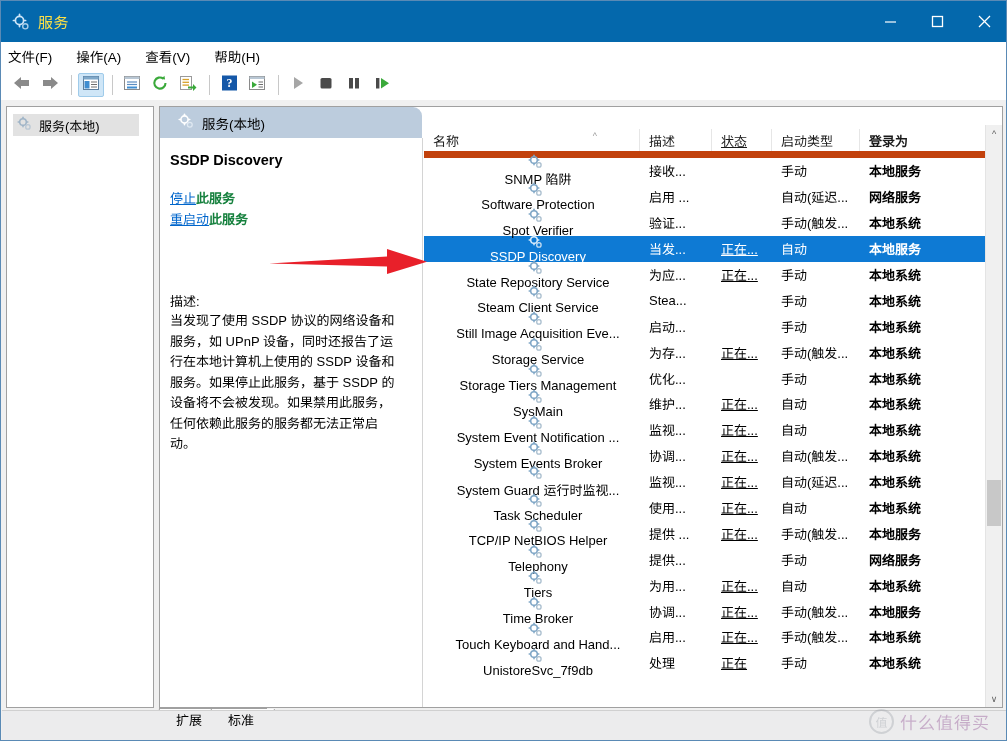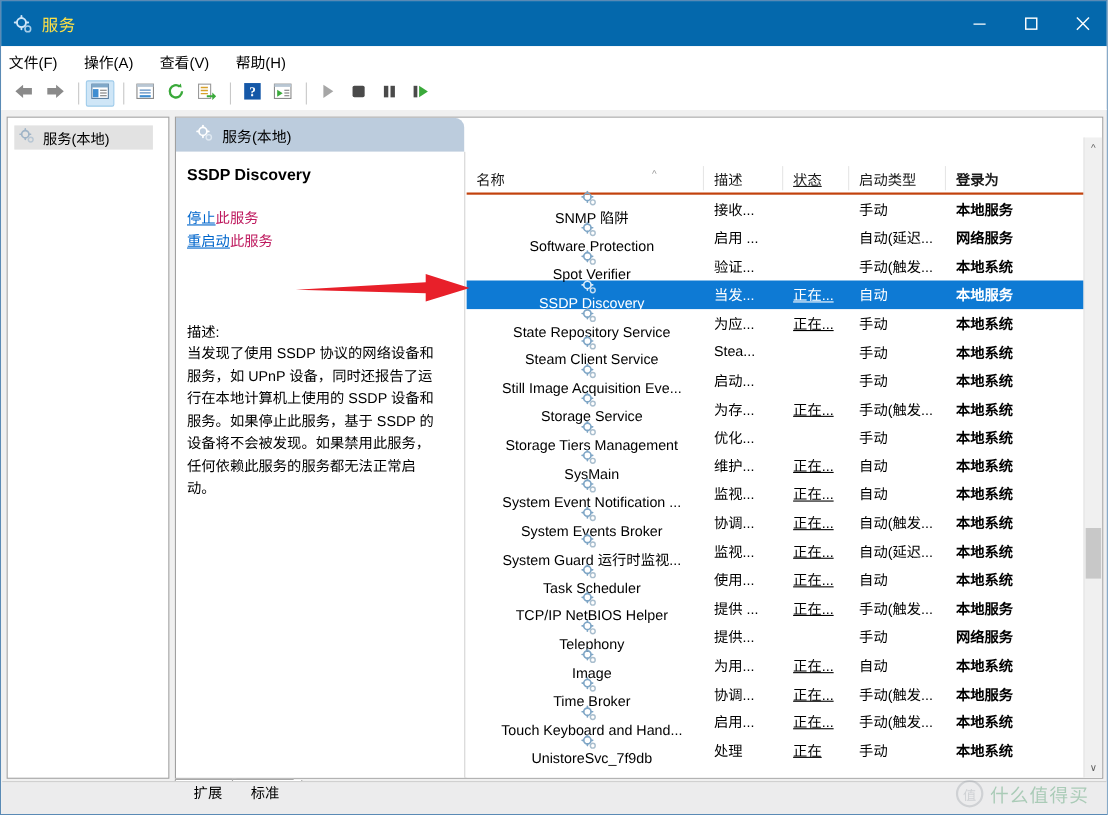--- a/index.html
+++ b/index.html
@@ -191,21 +191,21 @@
     font-weight: bold;
     margin: 0 0 20px 0;
   }
   .detail-link {
     color: #0066cc;
     font-size: 13px;
     line-height: 21px;
     display: block;
   }
   .detail-link u { text-decoration: underline; margin-top: 36px; }
-  .detail-link span.plain { color: #be185d; text-decoration: none; }
+  .detail-link span.plain { color: #15803d; text-decoration: none; font-weight: bold; }
   .detail-desc-label {
     margin-top: 61px;
     font-size: 13px;
   }
   .detail-desc {
     font-size: 13px;
     line-height: 20.5px;
     margin-top: 1px;
     width: 228px;
   }
@@ -224,23 +224,22 @@
     left: 264px; top: 18px;
     width: 578px;
     height: 582px;
     background: #ffffff;
     overflow: hidden;
   }
   .list-header {
     display: flex;
     height: 26px;
     background: #ffffff;
-    border-bottom: 2px solid #c2410c;
-    align-items: center;
-    margin-top: 24px;
+    border-bottom: 7px solid #c2410c;
+    align-items: flex-end;
   }
   .hcell {
     font-size: 13px;
     color: #1a1a1a;
     box-sizing: border-box;
     padding-left: 9px;
     border-right: 1px solid #e6e6e6;
     height: 22px;
     display: flex;
     align-items: center;
@@ -392,21 +391,21 @@
   .wm-circle {
     width: 21px; height: 21px;
     border-radius: 50%;
     border: 2px solid #8d949c;
     color: #8d949c;
     font-size: 12px;
     display: flex; align-items: center; justify-content: center;
     margin-right: 6px;
   }
   .wm-text {
-    color: #15803d;
+    color: #701a75;
     font-size: 17px;
     letter-spacing: 1px;
   }
 </style>
 </head>
 <body>
 
 <div class="window">
 
   <div class="titlebar">
@@ -958,21 +957,21 @@
                 <span class="gear"><svg width="15" height="15" viewBox="0 0 15 15">
                     <circle cx="6" cy="6" r="3.3" fill="none" stroke="#7fa6c6" stroke-width="1.5"></circle>
                     <g stroke="#7fa6c6" stroke-width="1.5" stroke-linecap="round">
                       <line x1="6" y1="1.2" x2="6" y2="2.4"></line>
                       <line x1="6" y1="9.6" x2="6" y2="10.8"></line>
                       <line x1="1.2" y1="6" x2="2.4" y2="6"></line>
                       <line x1="9.6" y1="6" x2="10.8" y2="6"></line>
                     </g>
                     <circle cx="10.9" cy="10.9" r="2.2" fill="none" stroke="#a9bece" stroke-width="1.3"></circle>
                   </svg></span>
-                <span class="nm">Image</span>
+                <span class="nm">Tiers</span>
               </div>
               <div class="cell col-desc">为用...</div>
               <div class="cell col-status">正在...</div>
               <div class="cell col-start">自动</div>
               <div class="cell col-logon">本地系统</div>
             </div>
             <div class="row">
               <div class="cell name col-name">
                 <span class="gear"><svg width="15" height="15" viewBox="0 0 15 15">
                     <circle cx="6" cy="6" r="3.3" fill="none" stroke="#7fa6c6" stroke-width="1.5"></circle>

